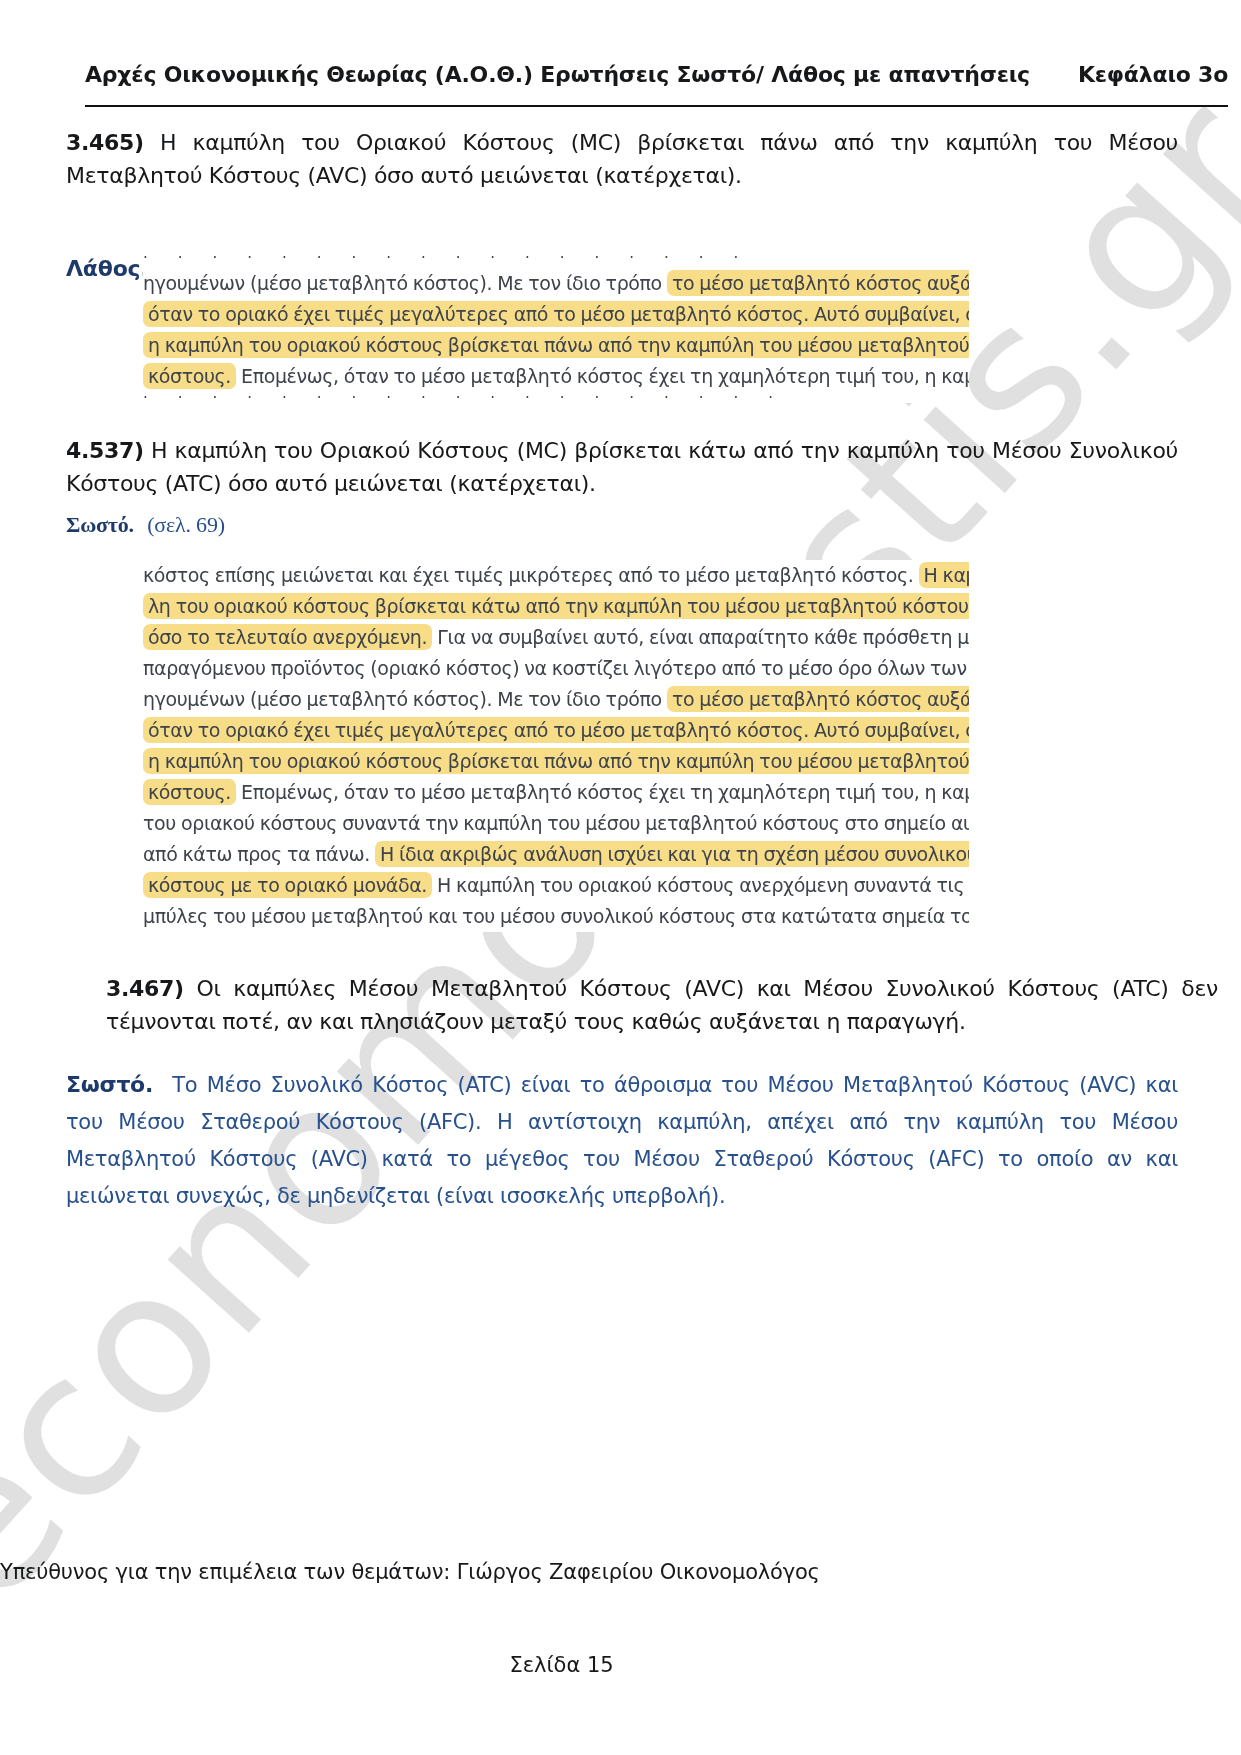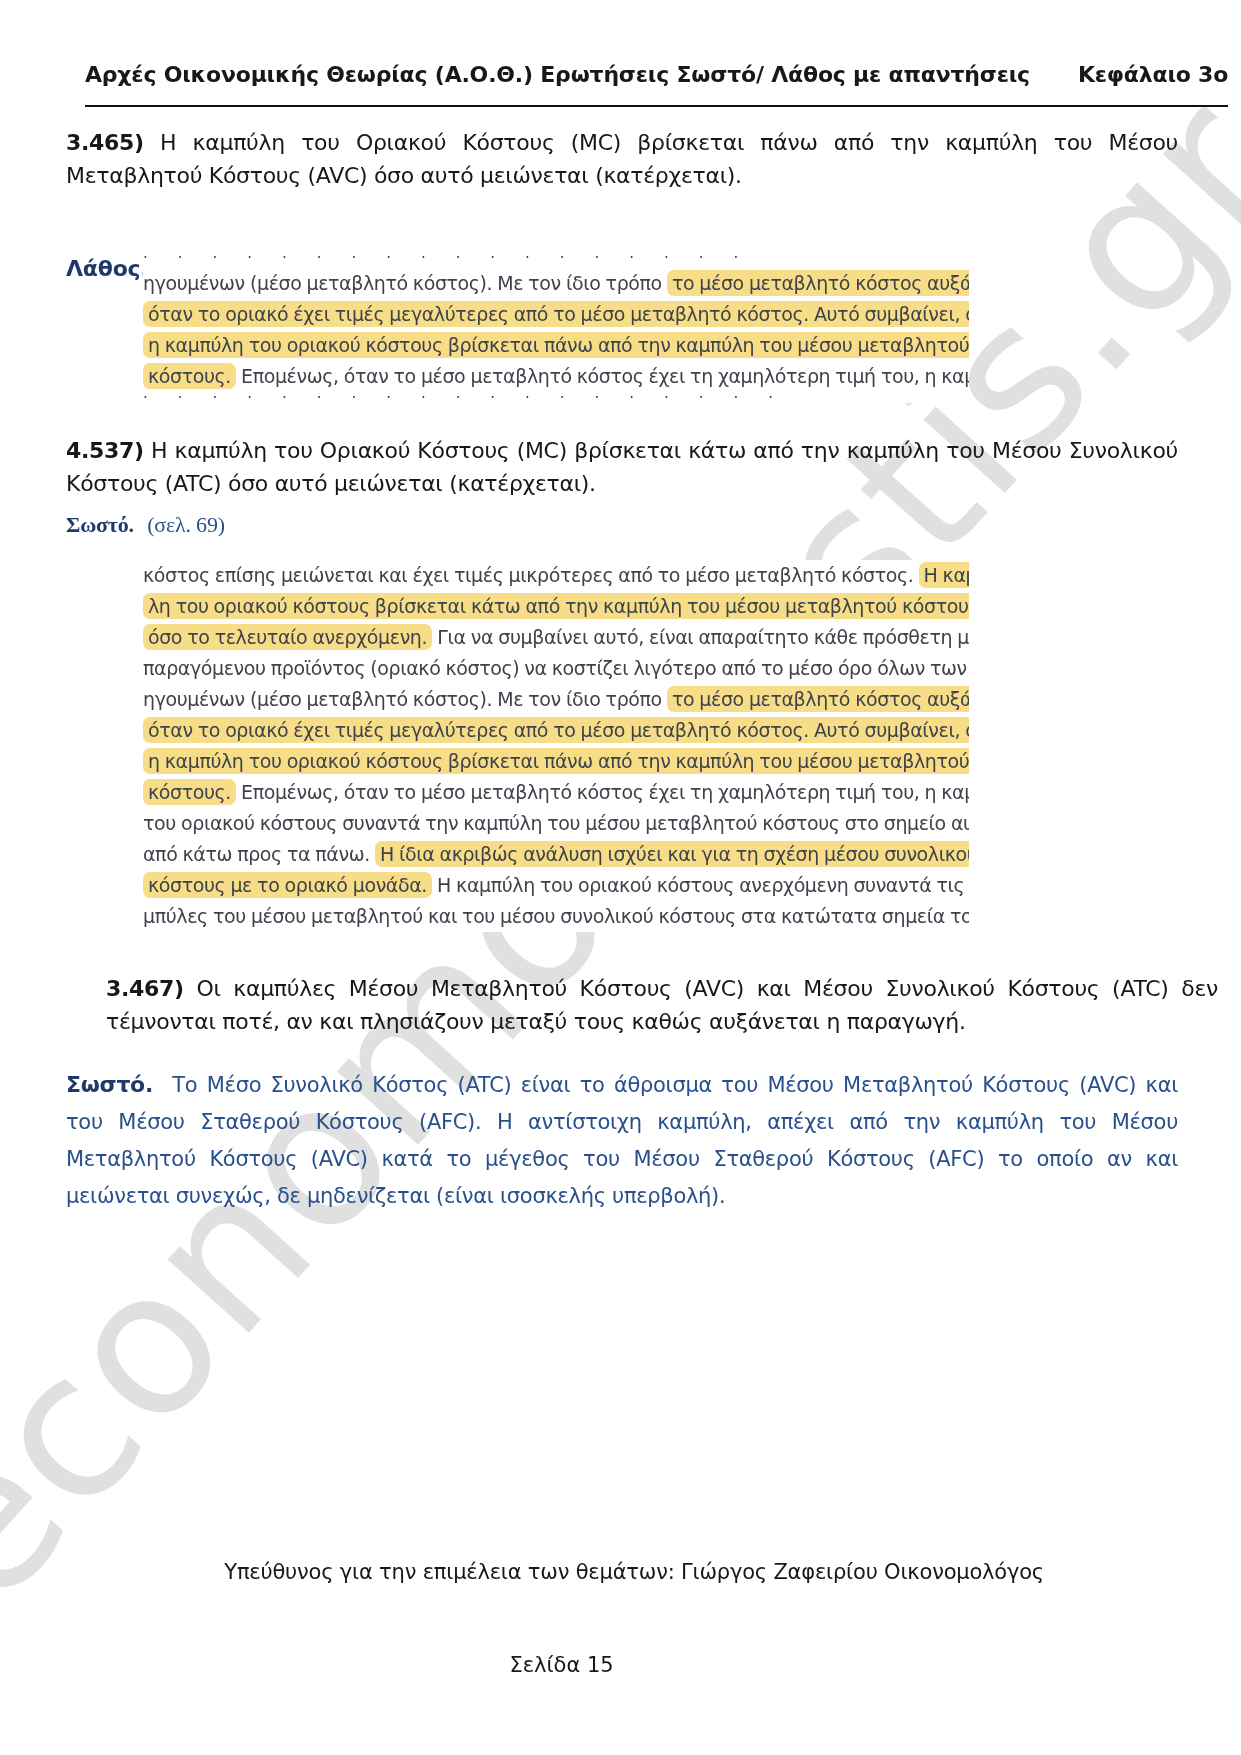--- a/index.html
+++ b/index.html
@@ -75,23 +75,22 @@
   .clip-row {
     height:7px; overflow:hidden; line-height:4px;
     font-size:15px; color:#3f444b; word-spacing:26px;
     text-align:justify; white-space:nowrap;
   }
   .clip-top { margin-bottom:5px; }
   .clip-bottom { margin-top:4px; }
   
   .footer {
     position:absolute; top:1554px; left:0; width:1044px; z-index:1;
-    text-align:right; font-size:21px; line-height:37px;
+    text-align:left; font-size:21px; line-height:37px;
     letter-spacing:-0.2px;
-    padding-left:21px;
   }
   .footer a, .link {
     color:#0a62c2; text-decoration:underline; cursor:pointer;
   }
   .pagenum {
     position:absolute; top:1653px; left:0; width:1123px; z-index:1;
     text-align:center; font-size:21px;
   }
 </style>
 </head>

